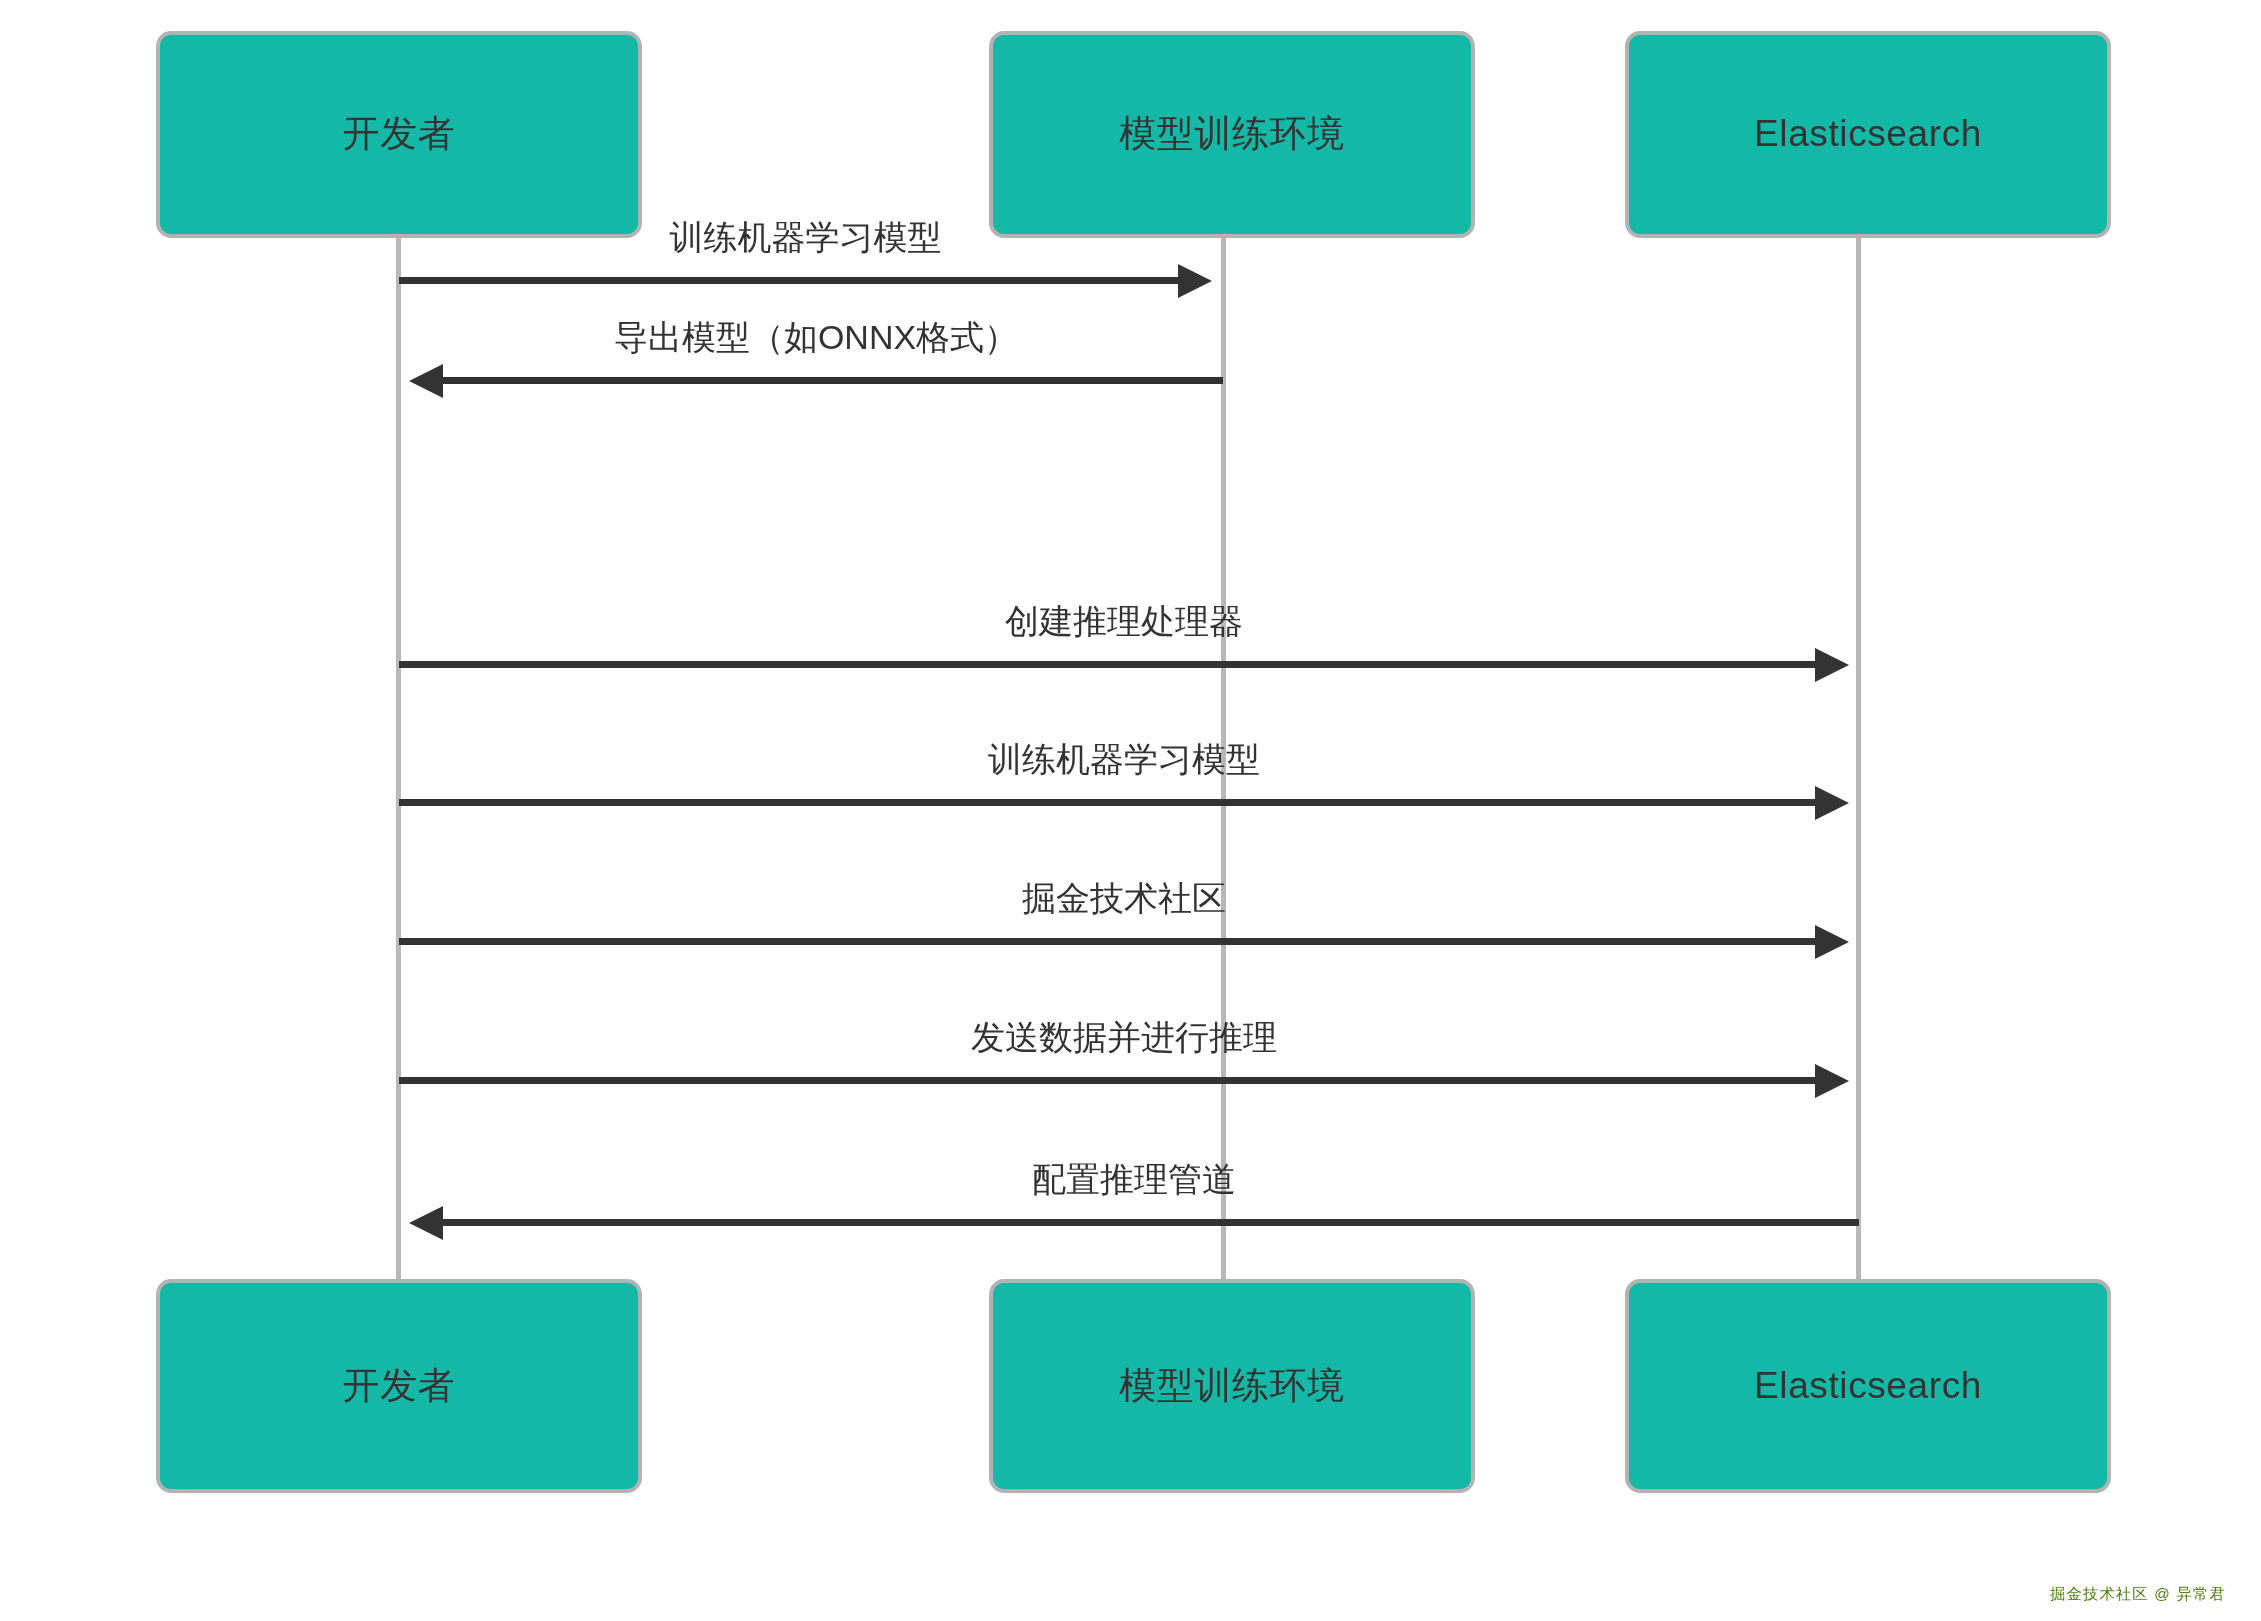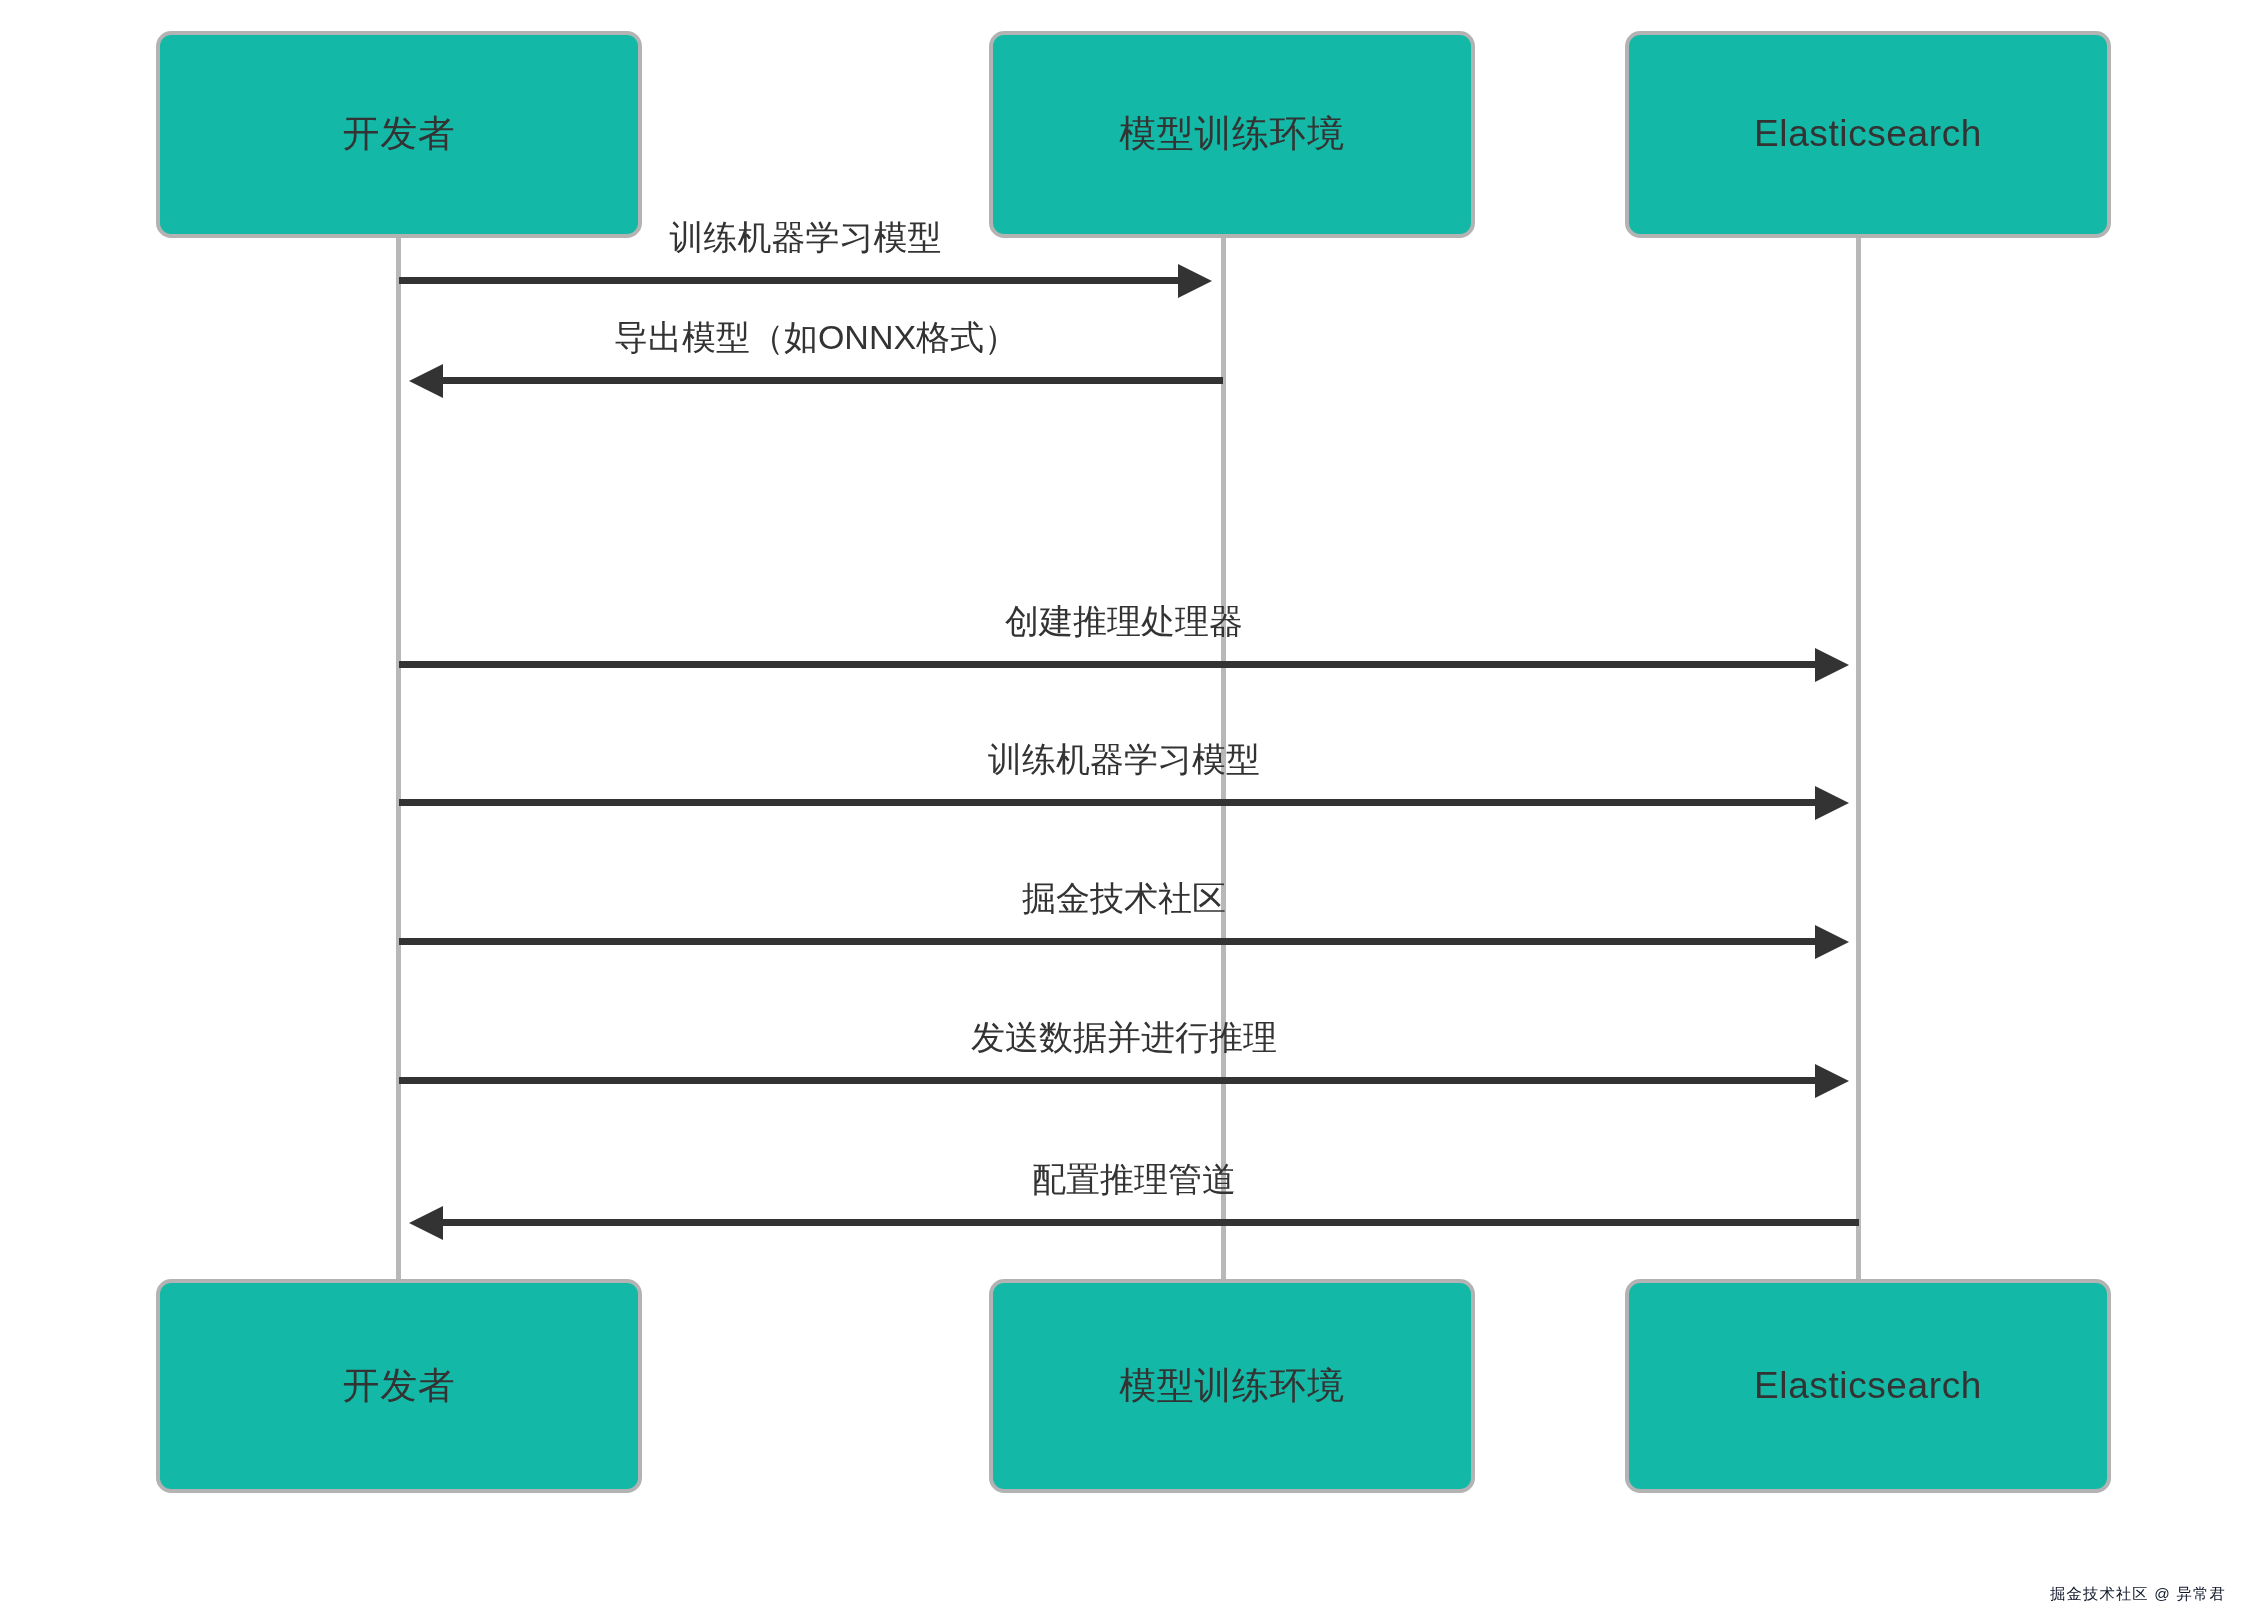--- a/index.html
+++ b/index.html
@@ -82,21 +82,21 @@
     text-align: center;
     width: 100%;
     left: 0;
   }
   
   .watermark {
     position: absolute;
     right: 35px;
     bottom: 16.5px;
     font-size: 15.3px;
-    color: #0f172a;
+    color: #4d7c0f;
     letter-spacing: 1.2px;
     white-space: nowrap;
     z-index: 6;
   }
 </style>
 </head>
 <body>
 
 <div id="canvas">
 

